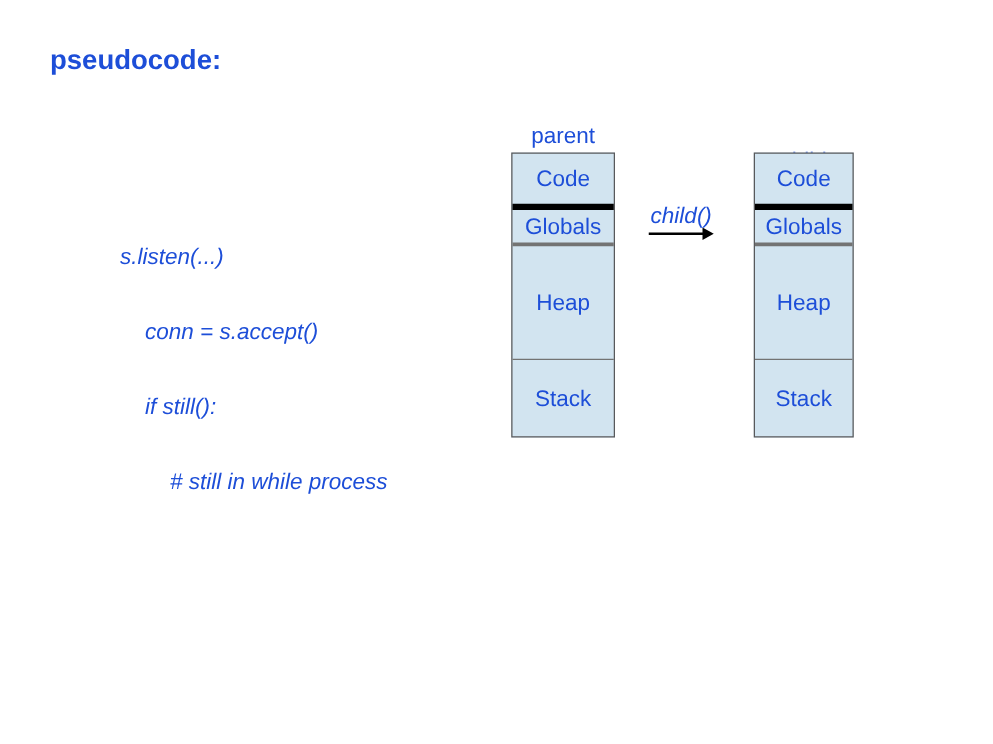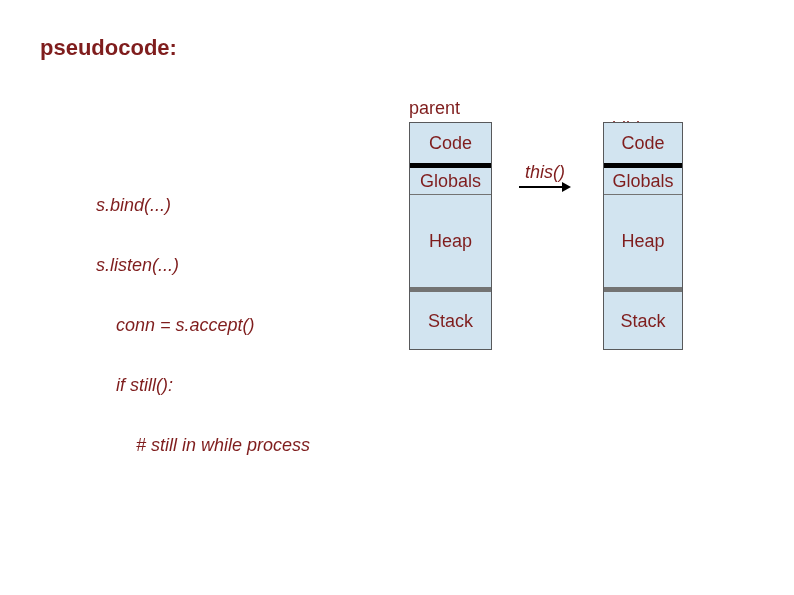--- a/index.html
+++ b/index.html
@@ -8,21 +8,21 @@
     background: #ffffff;
   }
   * { box-sizing: border-box; }
 
   .slide {
     position: relative;
     width: 794px;
     height: 595px;
     background: #ffffff;
     font-family: "Liberation Sans", sans-serif;
-    color: #7f1d1d;
+    color: #1d4ed8;
     overflow: hidden;
   }
 
   .slide-title {
     position: absolute;
     left: 40px;
     top: 36px;
     font-size: 22px;
     font-weight: bold;
     line-height: 24px;
@@ -40,21 +40,21 @@
   }
   .code-line {
     min-height: 20px;
   }
 
   .proc-label {
     position: absolute;
     top: 98px;
     font-size: 18px;
     line-height: 20px;
-    text-align: left;
+    text-align: center;
   }
   .proc-label.parent { left: 409px; width: 83px; }
   .proc-label.child  { left: 603px; width: 80px; margin-top: 20px; }
 
   .membox {
     position: absolute;
     top: 122px;
     height: 228px;
     background: #d2e4f0;
     border: 1px solid #58595b;
@@ -66,22 +66,22 @@
 
   .mem-sec {
     display: flex;
     align-items: center;
     justify-content: center;
     font-size: 18px;
     line-height: 20px;
   }
   .sec-code    { height: 40px; }
   .sec-globals { height: 31px; border-top: 5px solid #000000; }
-  .sec-heap    { height: 93px; border-top: 1px solid #737373; }
-  .sec-stack   { flex: 1;      border-top: 5px solid #737373; }
+  .sec-heap    { height: 93px; border-top: 3px solid #737373; }
+  .sec-stack   { flex: 1;      border-top: 1px solid #737373; }
 
   .fork-label {
     position: absolute;
     left: 495px;
     top: 162px;
     width: 100px;
     text-align: center;
     font-size: 18px;
     font-style: italic;
     line-height: 20px;
@@ -106,21 +106,20 @@
   }
 </style>
 </head>
 <body>
 
 <div class="slide">
 
   <div class="slide-title">pseudocode:</div>
 
   <div class="code-block">
-    <div class="code-line">s.bind(...)</div>
     <div class="code-line">s.listen(...)</div>
     <div class="code-line">    conn = s.accept()</div>
     <div class="code-line">    if still():</div>
     <div class="code-line">        # still in while process</div>
     
     
     
     
     
     
@@ -136,17 +135,17 @@
     <div class="mem-sec sec-stack">Stack</div>
   </div>
 
   <div class="membox child">
     <div class="mem-sec sec-code">Code</div>
     <div class="mem-sec sec-globals">Globals</div>
     <div class="mem-sec sec-heap">Heap</div>
     <div class="mem-sec sec-stack">Stack</div>
   </div>
 
-  <div class="fork-label">this()</div>
+  <div class="fork-label">child()</div>
   <div class="fork-arrow-line"></div>
   <div class="fork-arrow-head"></div>
 
 </div>
 
 </body></html>

